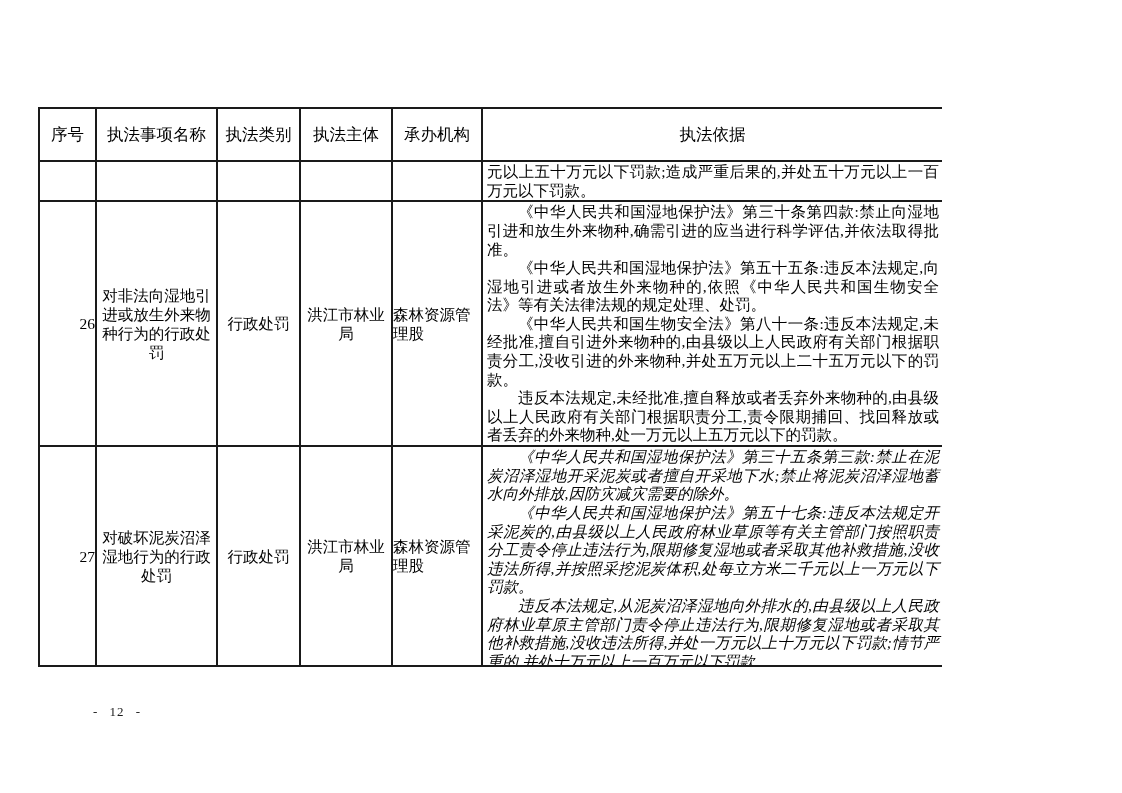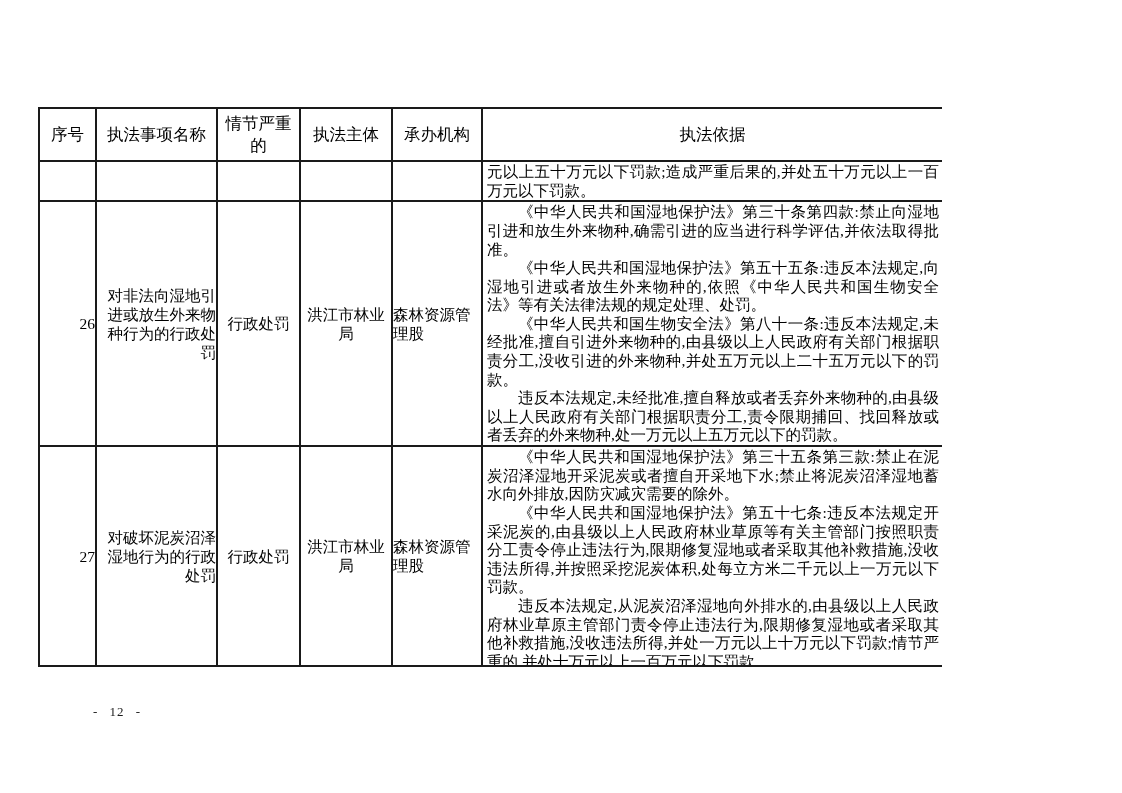--- a/index.html
+++ b/index.html
@@ -37,24 +37,24 @@
     vertical-align:middle;
   }
   
   tbody tr:nth-child(1){height:38px;}
   tbody tr:nth-child(2){height:245px;}
   tbody tr:nth-child(3){height:219px;}
   tbody tr:nth-child(4){height:21px;}
   tbody tr:nth-child(4) td{vertical-align:top;line-height:19px;}
   tbody tr:nth-child(1) .basis-clip{max-height:38px;}
   tbody tr:nth-child(2) .basis-clip{max-height:243px;}
-  tbody tr:nth-child(3) .basis-clip{max-height:217px;}
+  tbody tr:nth-child(3) .basis-clip{max-height:217px;font-style:italic;}
   tbody tr:nth-child(4) .basis-clip{max-height:19px;}
   .c-seq{text-align:right;font-size:16px;}
-  .c-name{text-align:right;padding:0 7px;}
+  .c-name{text-align:center;padding:0 7px;}
   .c-cat{text-align:center;}
   .c-subj{text-align:center;padding:0 4px;margin-top:48px;}
   .c-agency{text-align:left;padding:0 9px;}
   .c-basis{vertical-align:top;}
   .basis-clip{
     overflow:hidden;
     padding:1px 3px 0 4px;
     text-align:justify;
     text-justify:inter-character;
   }
@@ -82,21 +82,21 @@
       <col style="width:83px">
       <col style="width:92px">
       <col style="width:90px">
       <col style="width:461px">
       <col style="width:126px">
     </colgroup>
     <thead>
       <tr>
         <th>序号</th>
         <th>执法事项名称</th>
-        <th>情节严重的</th>
+        <th>执法类别</th>
         <th>执法主体</th>
         <th>承办机构</th>
         <th>执法依据</th>
         <th>备注</th>
       </tr>
     </thead>
     <tbody>
   <tr>
     <td class="c-seq"></td>
     <td class="c-name"></td>

